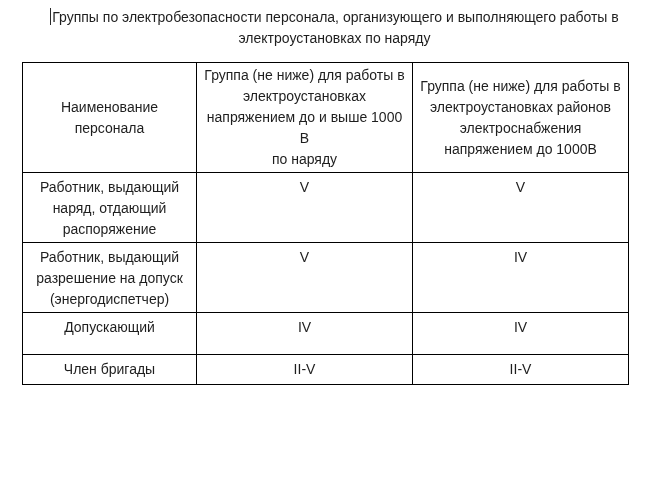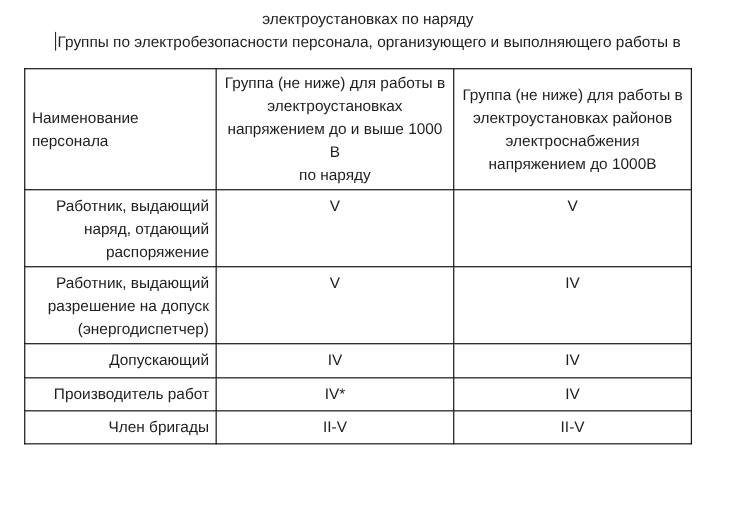--- a/index.html
+++ b/index.html
@@ -50,54 +50,54 @@
     font-weight: normal;
     white-space: pre-line;
     overflow: hidden;
   }
   col.c1 { width: 174px; }
   col.c2 { width: 216px; }
   col.c3 { width: 216px; }
   tr.hdr    { height: 85px; }
   tr.row-0  { height: 68px; }
   tr.row-1  { height: 66px; }
-  tr.row-2  { height: 31px; }
+  tr.row-2  { height: 42px; }
   tr.row-3  { height: 30px; }
   tr.row-4  { height: 55px; }
   tr.row-5  { height: 33px; }
   tr.row-6  { height: 30px; }
   th.name-hdr {
-    text-align: left;
+    text-align: center;
     vertical-align: middle;
-    padding: 2px 6px;
+    padding: 2px 20px;
   }
   th.grp-hdr {
     text-align: center;
     vertical-align: middle;
     padding: 2px 7px;
   }
   td.name-cell {
-    text-align: right;
+    text-align: center;
     vertical-align: top;
     padding: 4px 6px 2px 6px;
   }
   td.val-cell {
     text-align: center;
     vertical-align: top;
     padding: 4px 4px 2px 4px;
   }
 </style>
 </head>
 <body>
 
 <div class="page">
 
   <div class="doc-title">
+    <div class="title-line"><span class="caret"></span><span>Группы по электробезопасности персонала, организующего и выполняющего работы в</span></div>
     <div class="title-line">электроустановках по наряду</div>
-    <div class="title-line"><span class="caret"></span><span>Группы по электробезопасности персонала, организующего и выполняющего работы в</span></div>
   </div>
 
   <table class="groups">
     <colgroup>
       <col class="c1">
       <col class="c2">
       <col class="c3">
     </colgroup>
     <thead>
       <tr class="hdr">
@@ -125,25 +125,20 @@
 разрешение на допуск
 (энергодиспетчер)</td>
         <td class="val-cell">V</td>
         <td class="val-cell">IV</td>
       </tr>
       <tr class="row-2">
         <td class="name-cell">Допускающий</td>
         <td class="val-cell">IV</td>
         <td class="val-cell">IV</td>
       </tr>
-      <tr class="row-3">
-        <td class="name-cell">Производитель работ</td>
-        <td class="val-cell">IV*</td>
-        <td class="val-cell">IV</td>
-      </tr>
       <tr class="row-6">
         <td class="name-cell">Член бригады</td>
         <td class="val-cell">II-V</td>
         <td class="val-cell">II-V</td>
       </tr>
     </tbody>
   </table>
 
 </div>
 

